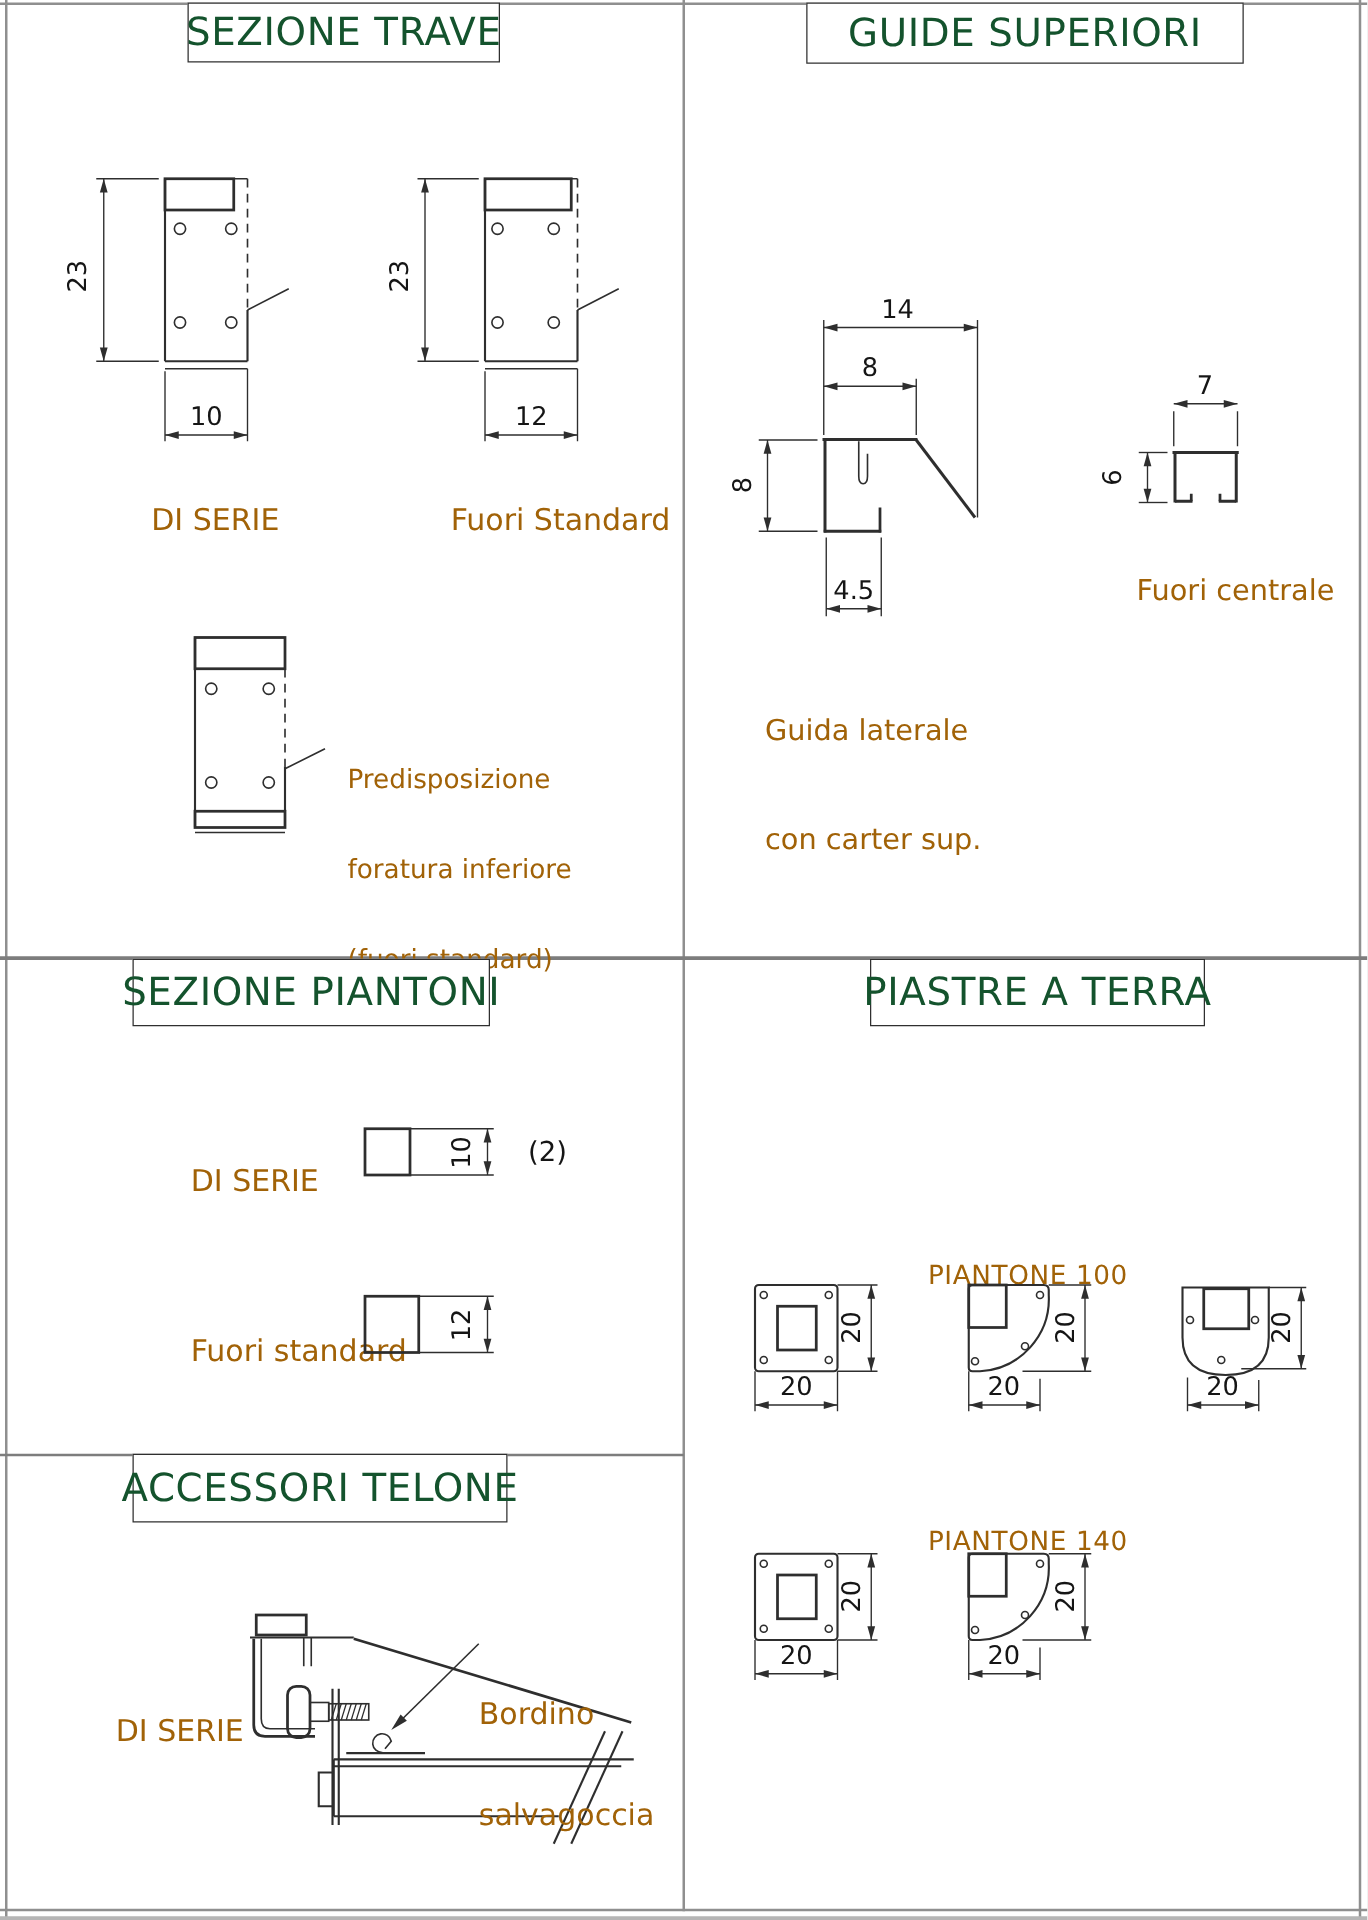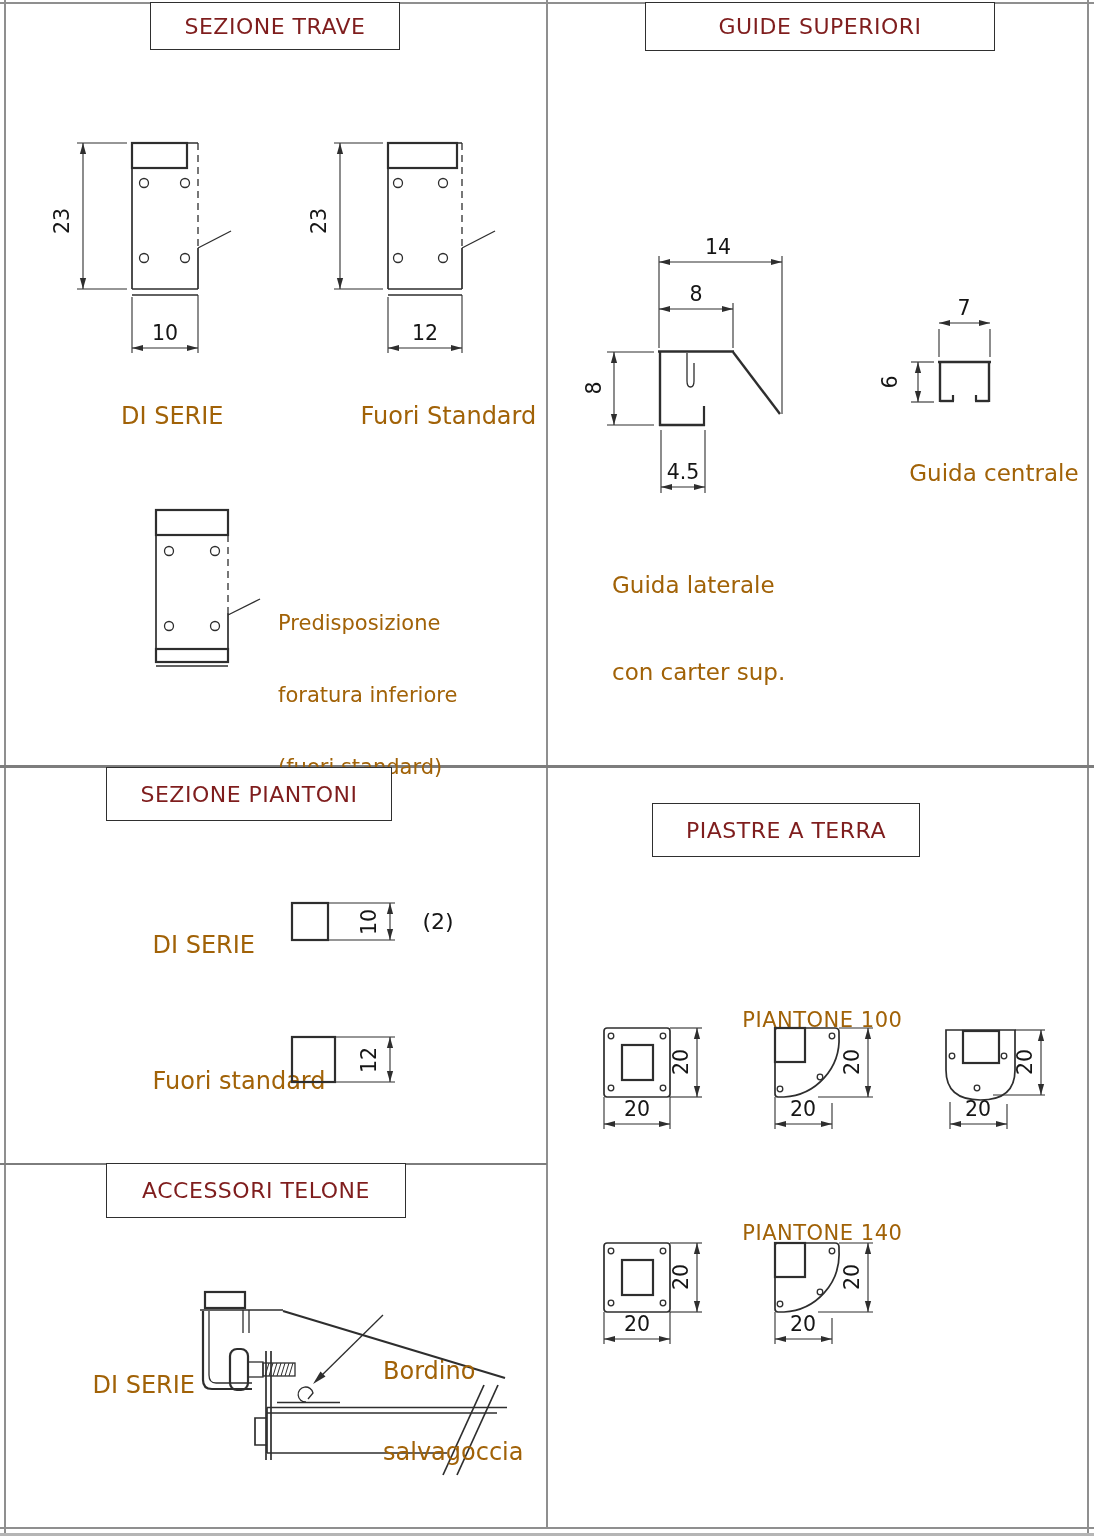--- a/index.html
+++ b/index.html
@@ -1,21 +1,21 @@
 <!DOCTYPE html>
 <html><head>
 <meta charset="utf-8">
 <style>
   html,body{margin:0;padding:0;background:#e8e8e8;}
   #page{position:relative;width:1094px;height:1536px;background:#ffffff;overflow:hidden;
         font-family:"DejaVu Sans","Liberation Sans",sans-serif;color:#151515;}
   .line{position:absolute;background:#8f8f8f;}
   .box-title{position:absolute;border:1.8px solid #2f2f2f;background:#fff;
              display:flex;align-items:center;justify-content:center;
-             font-size:22px;letter-spacing:.5px;color:#7f1d1d;white-space:nowrap;}
+             font-size:31px;letter-spacing:.5px;color:#14532d;white-space:nowrap;}
   .lbl{position:absolute;white-space:pre;color:#a16207;}
   .lbl-std{font-size:24px;}
   .note{font-size:21px;line-height:24px;}
   .sub{font-size:31px;text-align:center;}
   .plbl{font-size:21px;text-align:center;letter-spacing:.5px;}
   .ctr{text-align:center;}
   svg{position:absolute;overflow:visible;}
   svg line,svg path,svg rect,svg circle{stroke:#2e2e2e;fill:none;stroke-linecap:butt;}
   svg .t{stroke-width:1.3;}
   svg .m{stroke-width:1.7;}
@@ -212,21 +212,21 @@
     <g>
       <line class="dim" x1="41" y1="67" x2="64" y2="67"></line>
       <line class="dim" x1="41" y1="107" x2="64" y2="107"></line>
       <line class="dim" x1="48" y1="67" x2="48" y2="107"></line>
       <polygon class="arrow" points="48,67 44.9,78 51.1,78"></polygon>
       <polygon class="arrow" points="48,107 44.9,96 51.1,96"></polygon>
       <text x="27" y="87" transform="rotate(-90 27 87)">6</text>
     </g>
   </svg>
   <div class="lbl ctr" style="left:880px;top:434px;width:170px;font-size:23px;">
-    <span>Guida centrale</span>
+    <span>Fuori centrale</span>
   </div>
 
   <div class="box-title" style="left:106px;top:767px;width:284px;height:52px;">
     <span>SEZIONE PIANTONI</span>
   </div>
 
   <div class="lbl lbl-std" style="left:122px;top:903px;">
     <span>DI SERIE</span>
   </div>
   <svg style="left:285px;top:890px" width="175" height="75" viewBox="0 0 175 75">
@@ -305,21 +305,21 @@
       <line class="m" x1="82" y1="168" x2="262" y2="168"></line>
       <line class="m" x1="258" y1="190" x2="299" y2="100"></line>
       <line class="m" x1="272" y1="190" x2="313" y2="100"></line>
     </g>
   </svg>
   <div class="lbl" style="left:383px;top:1304px;font-size:24px;line-height:27px;">
     <div>Bordino</div>
     <div>salvagoccia</div>
   </div>
 
-  <div class="box-title" style="left:652px;top:767px;width:266px;height:52px;margin-top:36px;">
+  <div class="box-title" style="left:696px;top:767px;width:266px;height:52px;">
     <span>PIASTRE A TERRA</span>
   </div>
 
   <div class="lbl plbl" style="left:698px;top:984px;width:220px;">
     <span>PIANTONE 100</span>
   </div>
 
   <svg style="left:599px;top:1023px" width="115" height="115" viewBox="0 0 115 115">
     <rect class="m" x="5" y="5" width="66" height="69" rx="3"></rect>
     <circle class="t" cx="12" cy="13" r="2.8"></circle>

